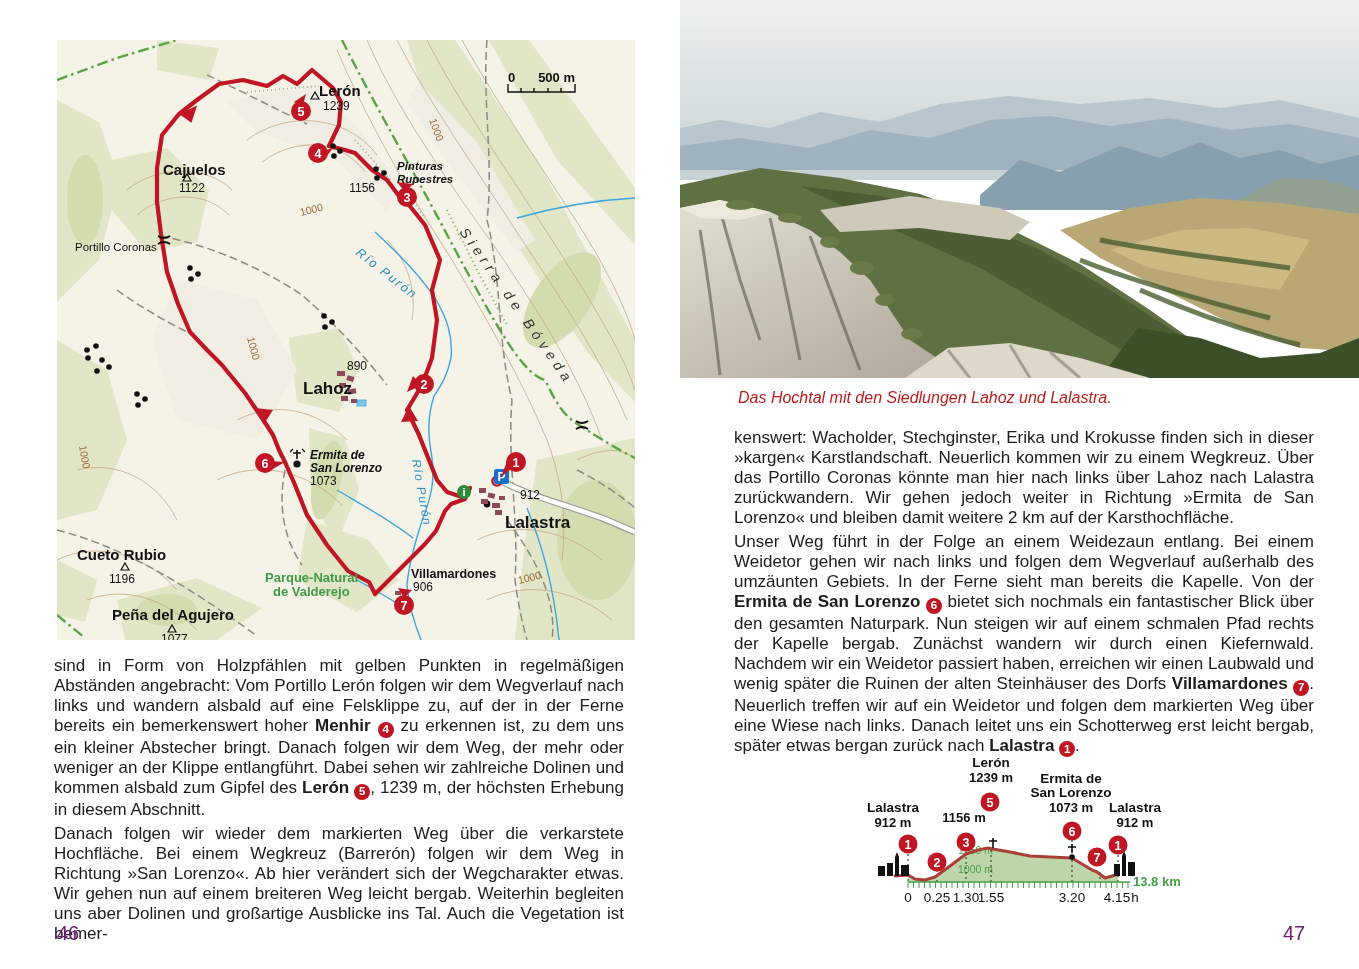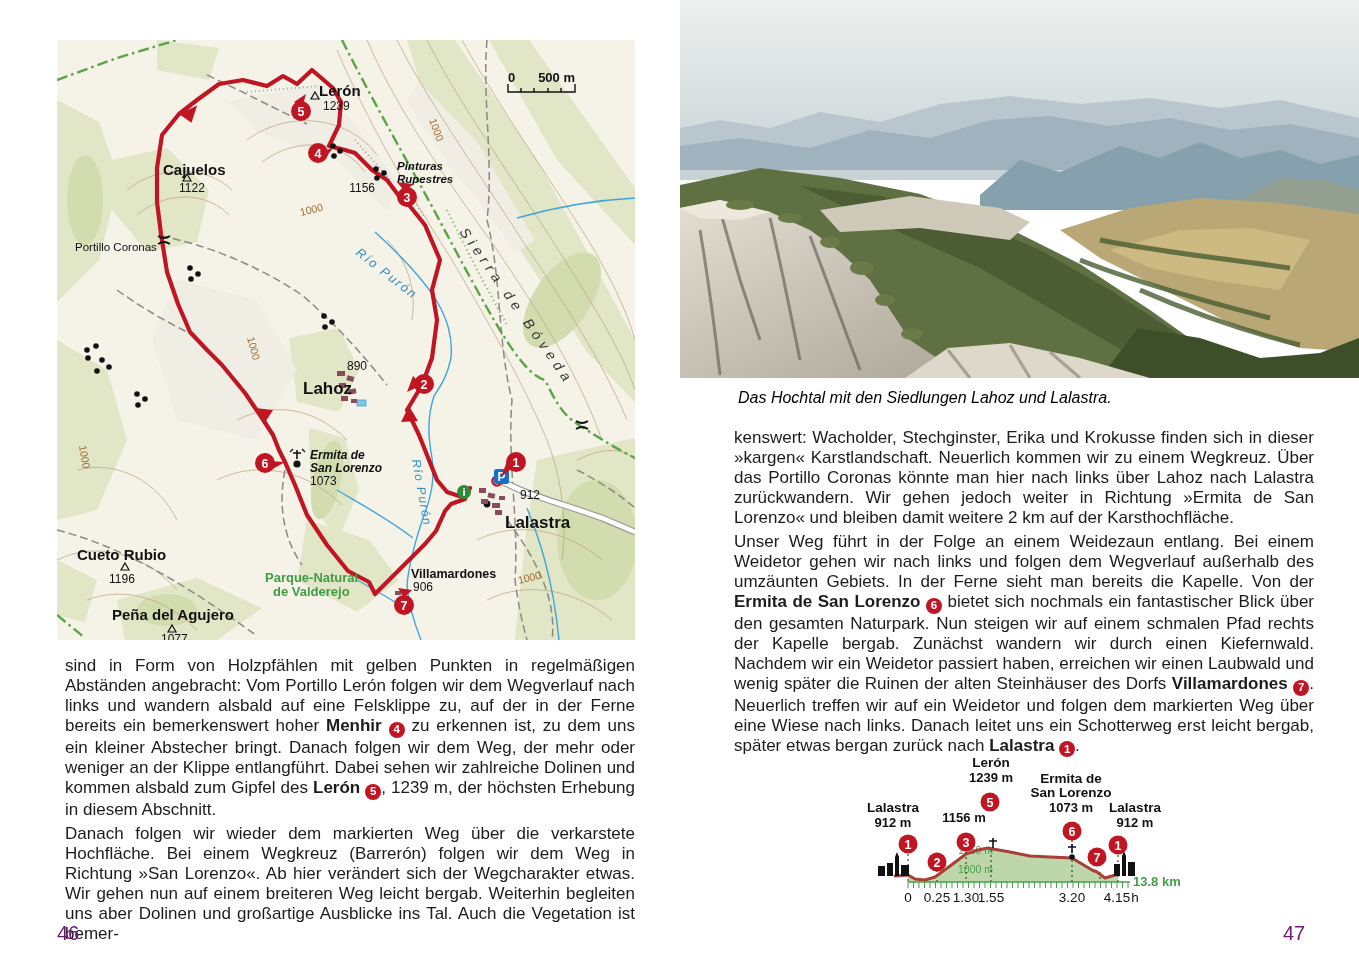--- a/index.html
+++ b/index.html
@@ -3,21 +3,21 @@
 <meta charset="utf-8">
 <style>
   html,body{margin:0;padding:0;background:#ffffff;}
   body{width:1359px;height:969px;position:relative;font-family:"Liberation Sans",sans-serif;color:#1c1c1c;overflow:hidden;}
   .abs{position:absolute;}
   .bodytext{font-size:17px;line-height:20px;text-align:justify;hyphens:auto;-webkit-hyphens:auto;}
   .bodytext p{margin:4px;}
   .bodytext .b{font-weight:bold;}
   .inline-marker{display:inline-flex;width:16px;height:16px;border-radius:50%;background:#c01523;color:#fff;
      font-size:11.5px;font-weight:bold;align-items:center;justify-content:center;vertical-align:-2px;line-height:1;}
-  .caption{font-size:16px;line-height:19px;font-style:italic;color:#000000;}
+  .caption{font-size:16px;line-height:19px;font-style:italic;color:#b91c1c;}
   .pagenum{font-size:20px;color:#701a75;}
   svg text{font-family:"Liberation Sans",sans-serif;}
 </style>
 </head>
 <body>
 
 <div class="abs" style="left:57px;top:40px;width:578px;height:600px;">
 <svg width="578" height="600" viewBox="0 0 578 600">
 
   <rect x="0" y="0" width="578" height="600" fill="#f5f2e8"></rect>
@@ -310,21 +310,21 @@
     <ellipse cx="205" cy="300" rx="10" ry="6"></ellipse>
         <ellipse cx="232" cy="334" rx="11" ry="6"></ellipse>
     <ellipse cx="60" cy="205" rx="14" ry="5"></ellipse>
         <ellipse cx="110" cy="218" rx="12" ry="5"></ellipse>
   </g>
 </svg>
 </div>
 
 <div class="abs caption" style="left:738px;top:388px;width:580px;">Das Hochtal mit den Siedlungen Lahoz und Lalastra.</div>
 
-<div class="abs bodytext" style="left:61px;top:652px;width:578px;">
+<div class="abs bodytext" style="left:50px;top:652px;width:578px;">
   <p><span>sind in Form von Holzpfählen mit gelben Punkten in regelmäßigen Abständen angebracht: Vom Portillo Lerón folgen wir dem Wegverlauf nach links und wandern alsbald auf eine Felsklippe zu, auf der in der Ferne bereits ein bemerkenswert hoher </span><span class="b">Menhir</span><span> </span><span class="inline-marker">4</span><span> zu erkennen ist, zu dem uns ein kleiner Abstecher bringt. Danach folgen wir dem Weg, der mehr oder weniger an der Klippe entlangführt. Dabei sehen wir zahlreiche Dolinen und kommen alsbald zum Gipfel des </span><span class="b">Lerón</span><span> </span><span class="inline-marker">5</span><span>, 1239 m, der höchsten Erhebung in diesem Abschnitt.</span></p>
   <p><span>Danach folgen wir wieder dem markierten Weg über die verkarstete Hochfläche. Bei einem Wegkreuz (Barrerón) folgen wir dem Weg in Richtung »San Lorenzo«. Ab hier verändert sich der Wegcharakter etwas. Wir gehen nun auf einem breiteren Weg leicht bergab. Weiterhin begleiten uns aber Dolinen und großartige Ausblicke ins Tal. Auch die Vegetation ist bemer-</span></p>
 </div>
 
 <div class="abs bodytext" style="left:730px;top:424px;width:588px;">
   <p><span>kenswert: Wacholder, Stechginster, Erika und Krokusse finden sich in dieser »kargen« Karstlandschaft. Neuerlich kommen wir zu einem Wegkreuz. Über das Portillo Coronas könnte man hier nach links über Lahoz nach Lalastra zurückwandern. Wir gehen jedoch weiter in Richtung »Ermita de San Lorenzo« und bleiben damit weitere 2 km auf der Karsthochfläche.</span></p>
   <p><span>Unser Weg führt in der Folge an einem Weidezaun entlang. Bei einem Weidetor gehen wir nach links und folgen dem Wegverlauf außerhalb des umzäunten Gebiets. In der Ferne sieht man bereits die Kapelle. Von der </span><span class="b">Ermita de San Lorenzo</span><span> </span><span class="inline-marker">6</span><span> bietet sich nochmals ein fantastischer Blick über den gesamten Naturpark. Nun steigen wir auf einem schmalen Pfad rechts der Kapelle bergab. Zunächst wandern wir durch einen Kiefernwald. Nachdem wir ein Weidetor passiert haben, erreichen wir einen Laubwald und wenig später die Ruinen der alten Steinhäuser des Dorfs </span><span class="b">Villamardones</span><span> </span><span class="inline-marker">7</span><span>. Neuerlich treffen wir auf ein Weidetor und folgen dem markierten Weg über eine Wiese nach links. Danach leitet uns ein Schotterweg erst leicht bergab, später etwas bergan zurück nach </span><span class="b">Lalastra</span><span> </span><span class="inline-marker">1</span><span>.</span></p>
 </div>
 
 <div class="abs" style="left:822px;top:750px;width:430px;height:168px;">

